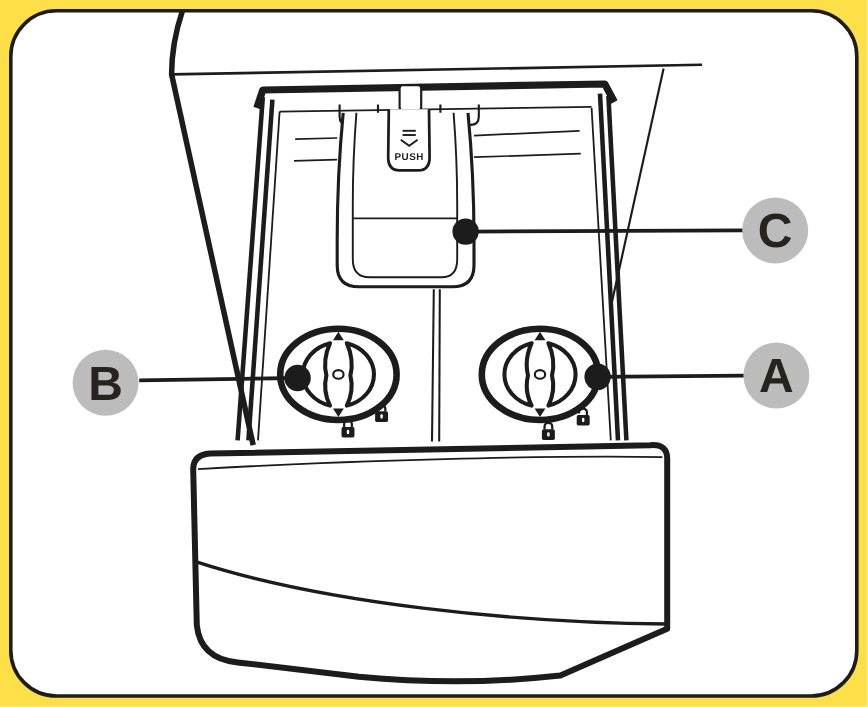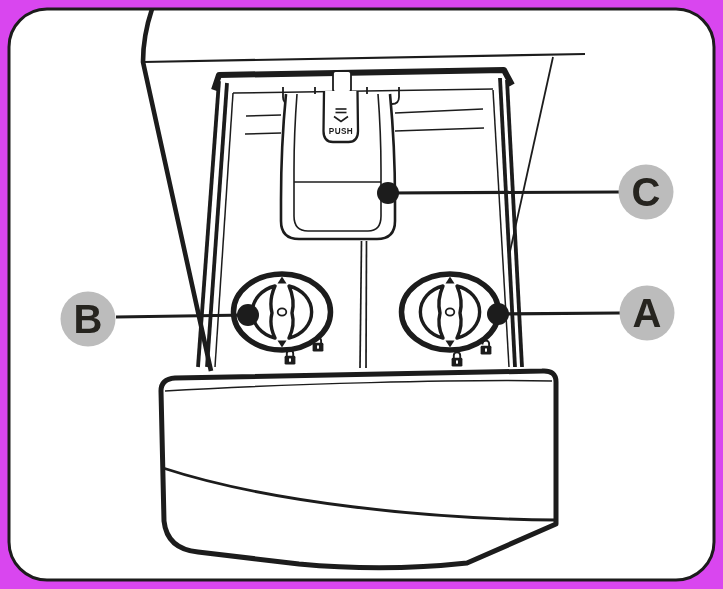--- a/index.html
+++ b/index.html
@@ -8,21 +8,21 @@
     background: #ffffff;
     width: 723px;
     height: 589px;
     overflow: hidden;
     font-family: "Liberation Sans", sans-serif;
   }
   .figure-wrap {
     position: relative;
     width: 723px;
     height: 589px;
-    background: #d946ef;
+    background: #fde047;
     text-align: right;
   }
   svg { display: block; }
   .callout-letter {
     font-family: "Liberation Sans", "DejaVu Sans", sans-serif;
     font-weight: bold;
     font-size: 40px;
     fill: #26241f;
   }
   .push-label {

